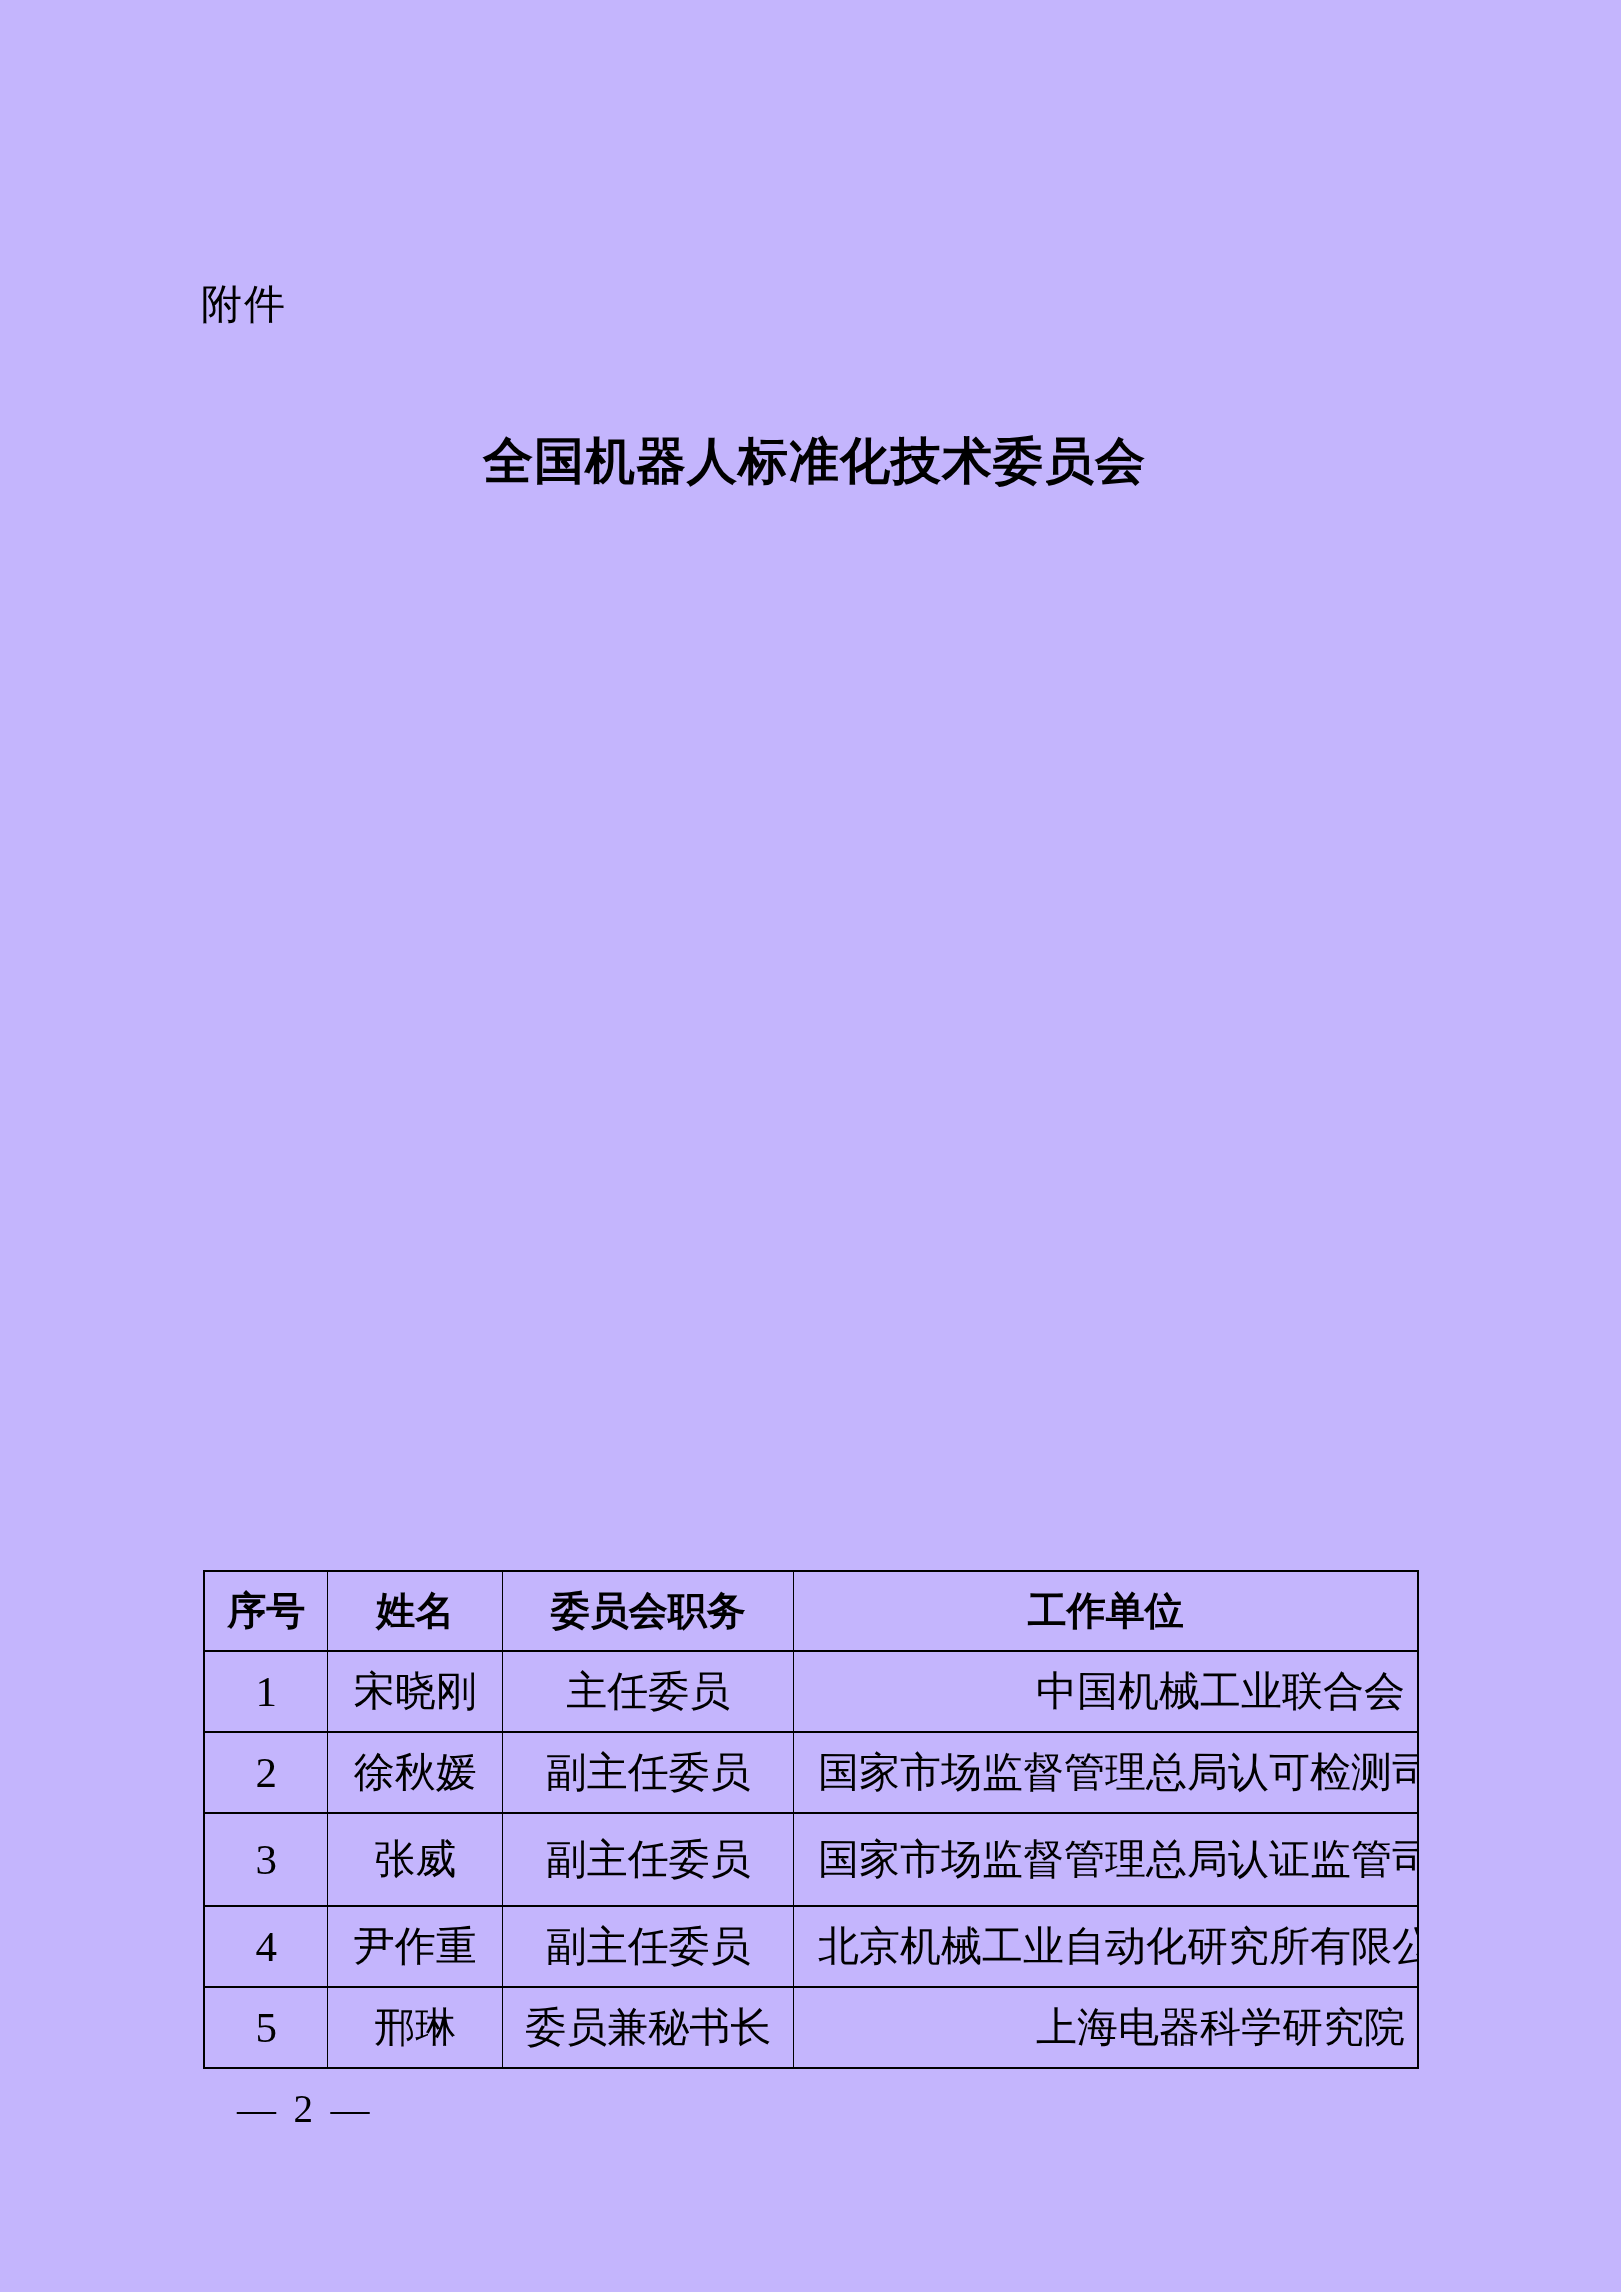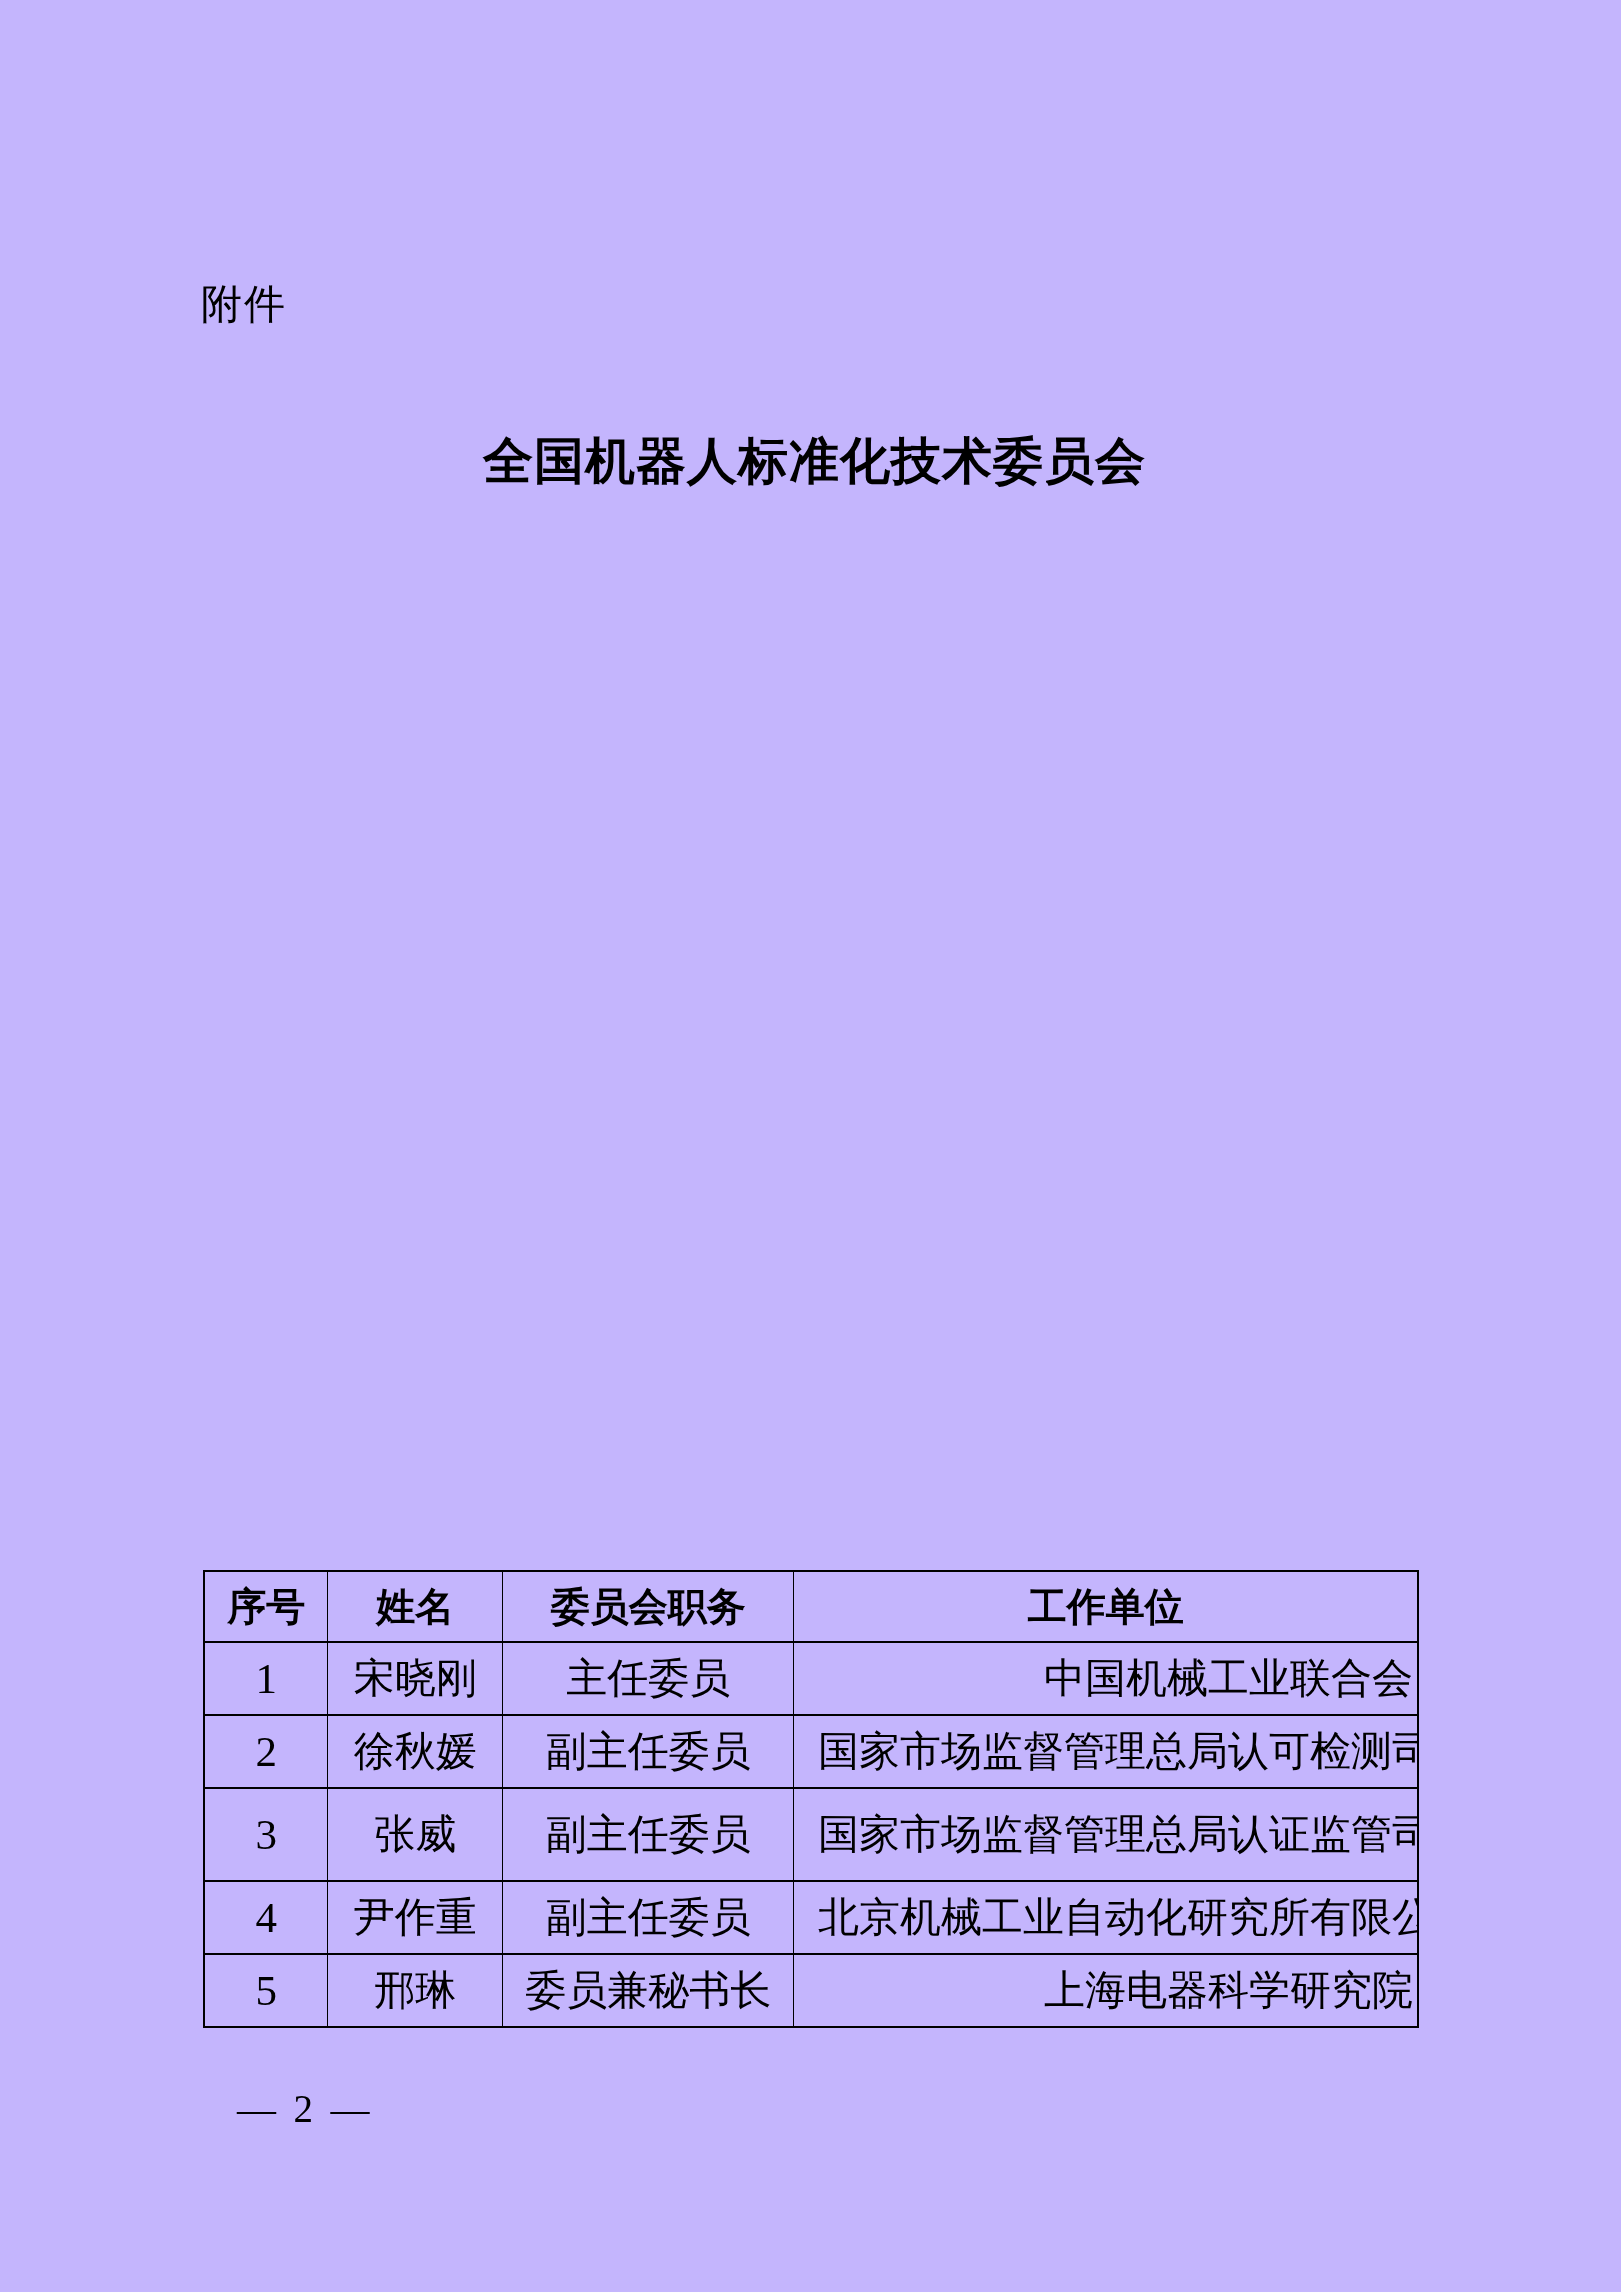--- a/index.html
+++ b/index.html
@@ -64,21 +64,21 @@
     width: 1216px;
     border-collapse: collapse;
     table-layout: fixed;
     font-size: 41px;
   }
   table.committee-table th,
   table.committee-table td {
     border: 1px solid #000;
     border-top: 2px solid #000;
     border-bottom: 2px solid #000;
-    padding: 4px;
+    padding: 12px;
     text-align: center;
     vertical-align: middle;
     font-weight: 400;
     overflow: hidden;
     white-space: nowrap;
   }
   table.committee-table {
     border: 2.9px solid #000;
   }
   table.committee-table thead tr {

